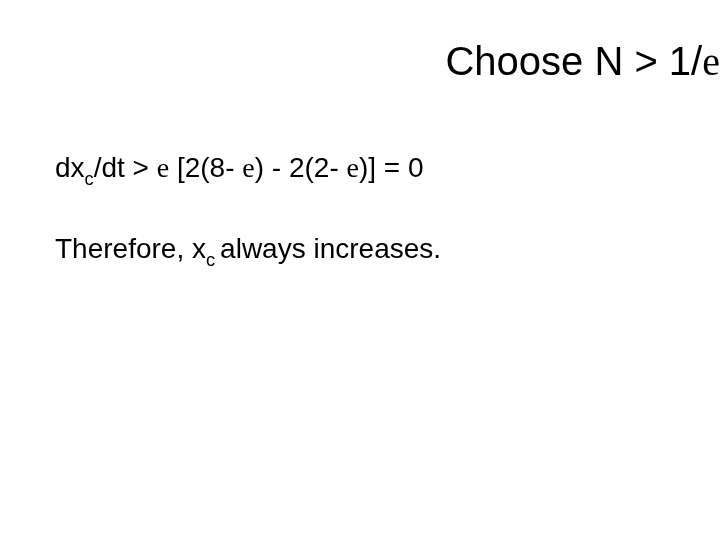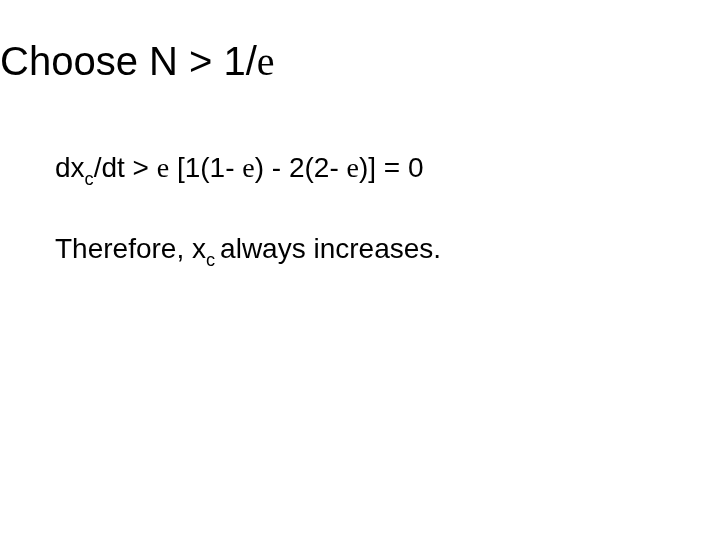--- a/index.html
+++ b/index.html
@@ -15,21 +15,21 @@
     width: 720px;
     height: 540px;
     position: relative;
     box-sizing: border-box;
   }
   .title {
     position: absolute;
     top: 38px;
     left: 0;
     width: 720px;
-    text-align: left;
+    text-align: right;
     font-size: 40px;
     font-weight: 400;
   }
   .body {
     position: absolute;
     top: 150px;
     left: 55px;
     width: 610px;
     font-size: 28px;
     line-height: 1.25;
@@ -58,21 +58,21 @@
 
   <div class="title">
     <span>Choose N &gt; 1/</span><span class="eps">e</span>
   </div>
 
   <div class="body">
 
 
 
     <div class="line">
-      <span>dx</span><span class="sub">c</span><span>/dt &gt; </span><span class="eps">e</span><span> [1(1- </span><span class="eps">e</span><span>) - 2(2- </span><span class="eps">e</span><span>)] = 0</span>
+      <span>dx</span><span class="sub">c</span><span>/dt &gt; </span><span class="eps">e</span><span> [2(8- </span><span class="eps">e</span><span>) - 2(2- </span><span class="eps">e</span><span>)] = 0</span>
     </div>
 
     <div class="line">
       <span>Therefore, x</span><span class="sub">c </span><span>always increases.</span>
     </div>
 
   </div>
 </div>
 
 </body></html>

